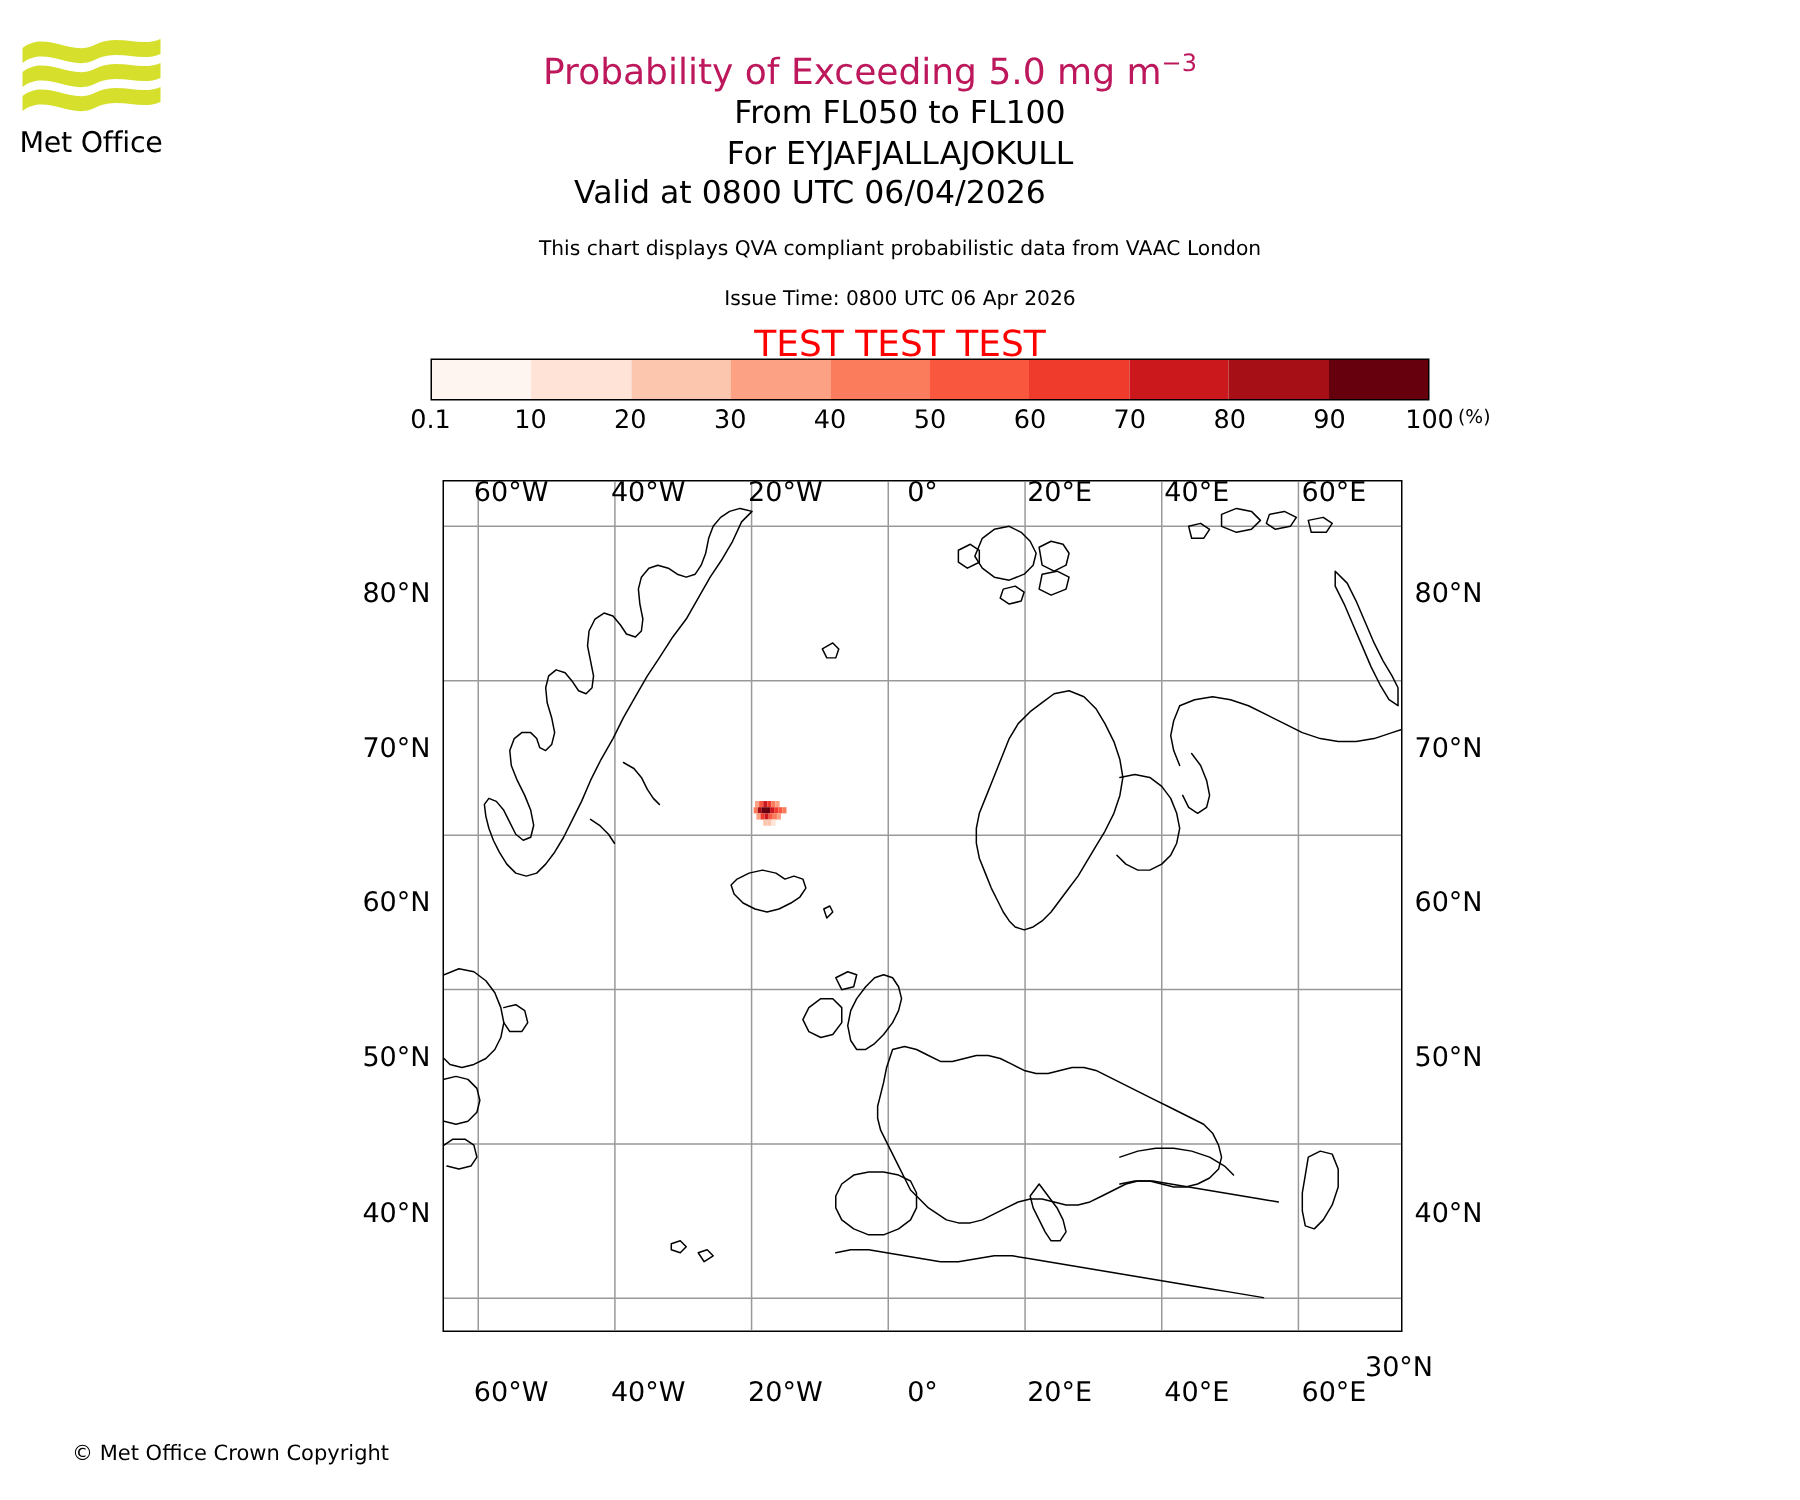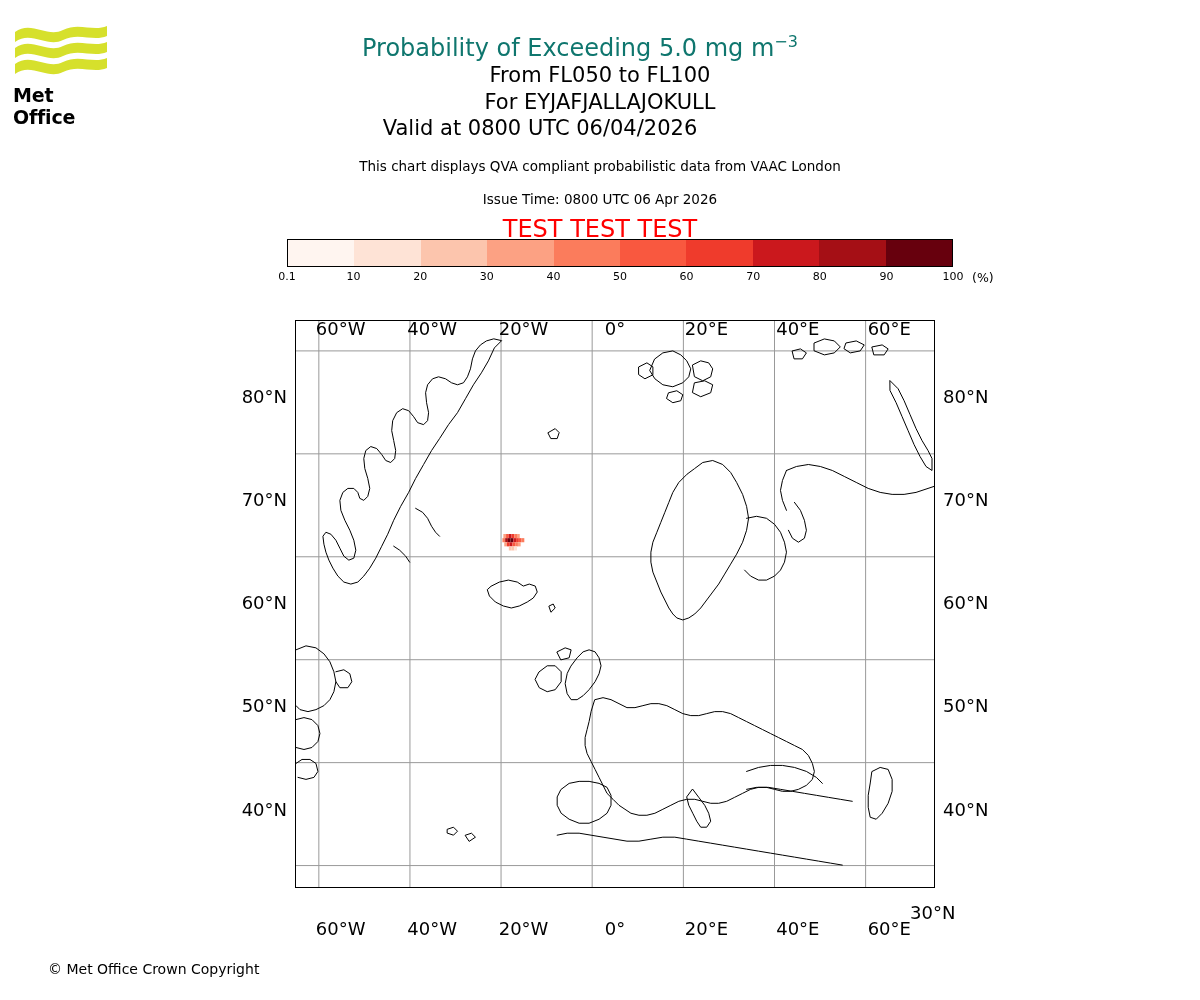--- a/index.html
+++ b/index.html
@@ -22,42 +22,42 @@
     left: 13px;
     top: 22px;
     width: 96px;
     height: 92px;
   }
   #logo .logo-text {
     position: absolute;
     left: 0;
     top: 62px;
     font-size: 19px;
-    font-weight: bold;
+    font-weight: normal;
     letter-spacing: -0.2px;
     color: #000;
   }
 
   
   .title-block {
     position: absolute;
     left: 0;
     top: 0;
     width: 1200px;
     text-align: center;
     pointer-events: none;
   }
   #main-title {
     position: absolute;
     top: 27px;
     width: 1160px;
     font-size: 24px;
     line-height: 30px;
     font-weight: normal;
-    color: #0f766e;
+    color: #be185d;
   }
   #main-title sup {
     font-size: 16px;
     vertical-align: super;
   }
   #subtitle-1 {
     position: absolute;
     top: 62px;
     width: 1200px;
     font-size: 21px;
@@ -115,21 +115,21 @@
   }
   .cb-tick-labels {
     position: absolute;
     left: 287px;
     top: 270px;
     width: 666px;
     height: 16px;
   }
   .cb-tick-labels span {
     position: absolute;
-    font-size: 11px;
+    font-size: 17px;
     transform: translateX(-50%);
     top: 0;
     white-space: nowrap;
   }
   #cb-unit {
     position: absolute;
     left: 972px;
     top: 270px;
     font-size: 12.5px;
   }

